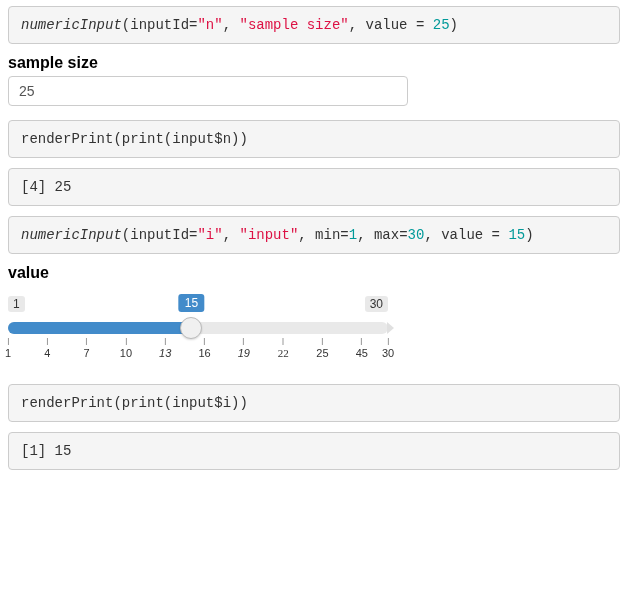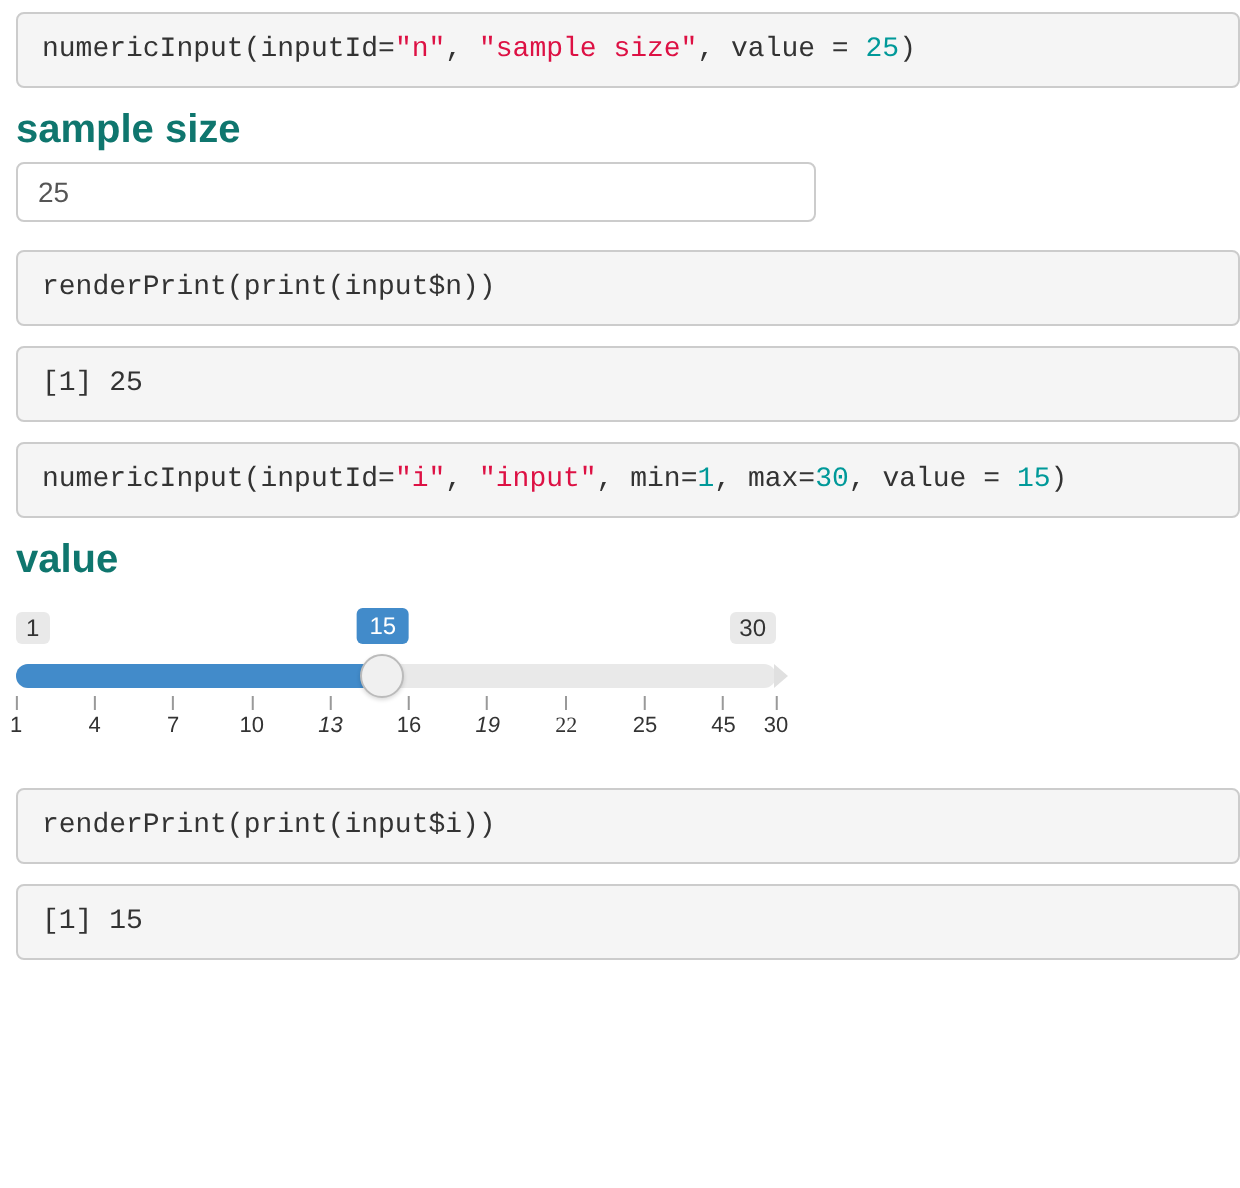--- a/index.html
+++ b/index.html
@@ -17,27 +17,27 @@
     border: 1px solid #ccc;
     border-radius: 4px;
     padding: 10px 12px;
     font-family: Consolas, "Courier New", monospace;
     font-size: 14px;
     color: #333;
     margin: 0 0 10px 0;
     white-space: pre;
     overflow: hidden;
   }
-  .codeblock .fn { color: #333; }
+  .codeblock .fn { color: #333; font-style: italic; }
   .codeblock .str { color: #d14; }
   .codeblock .num { color: #099; }
   .widget-label {
     font-weight: 700;
-    font-size: 20px;
-    color: #0f766e;
+    font-size: 16px;
+    color: #000000;
     margin: 6px 0 4px 0;
   }
   .numinput {
     width: 400px;
     padding: 6px 10px;
     font-size: 14px;
     color: #555;
     background: #fff;
     border: 1px solid #ccc;
     border-radius: 4px;
@@ -134,21 +134,21 @@
 </style>
 </head>
 <body>
 
 <div class="codeblock"><span class="fn">numericInput</span>(<span>inputId</span>=<span class="str">"n"</span>, <span class="str">"sample size"</span>, <span>value</span> = <span class="num">25</span>)</div>
 
 <div class="widget-label">sample size</div>
 <input type="number" class="numinput" value="25" style="">
 
 <div class="codeblock">renderPrint(print(input$n))</div>
-<div class="outblock">[1] 25</div>
+<div class="outblock">[4] 25</div>
 
 <div class="codeblock"><span class="fn">numericInput</span>(<span>inputId</span>=<span class="str">"i"</span>, <span class="str">"input"</span>, <span>min</span>=<span class="num">1</span>, <span>max</span>=<span class="num">30</span>, <span>value</span> = <span class="num">15</span>)</div>
 
 <div class="widget-label">value</div>
 
 <div class="slider-wrap">
   <div class="slider-minmax">
     <span class="slider-min">1</span>
     <span class="slider-bubble" id="slider-bubble" style="left: 48.2759%;">15</span>
     <span class="slider-max">30</span>

